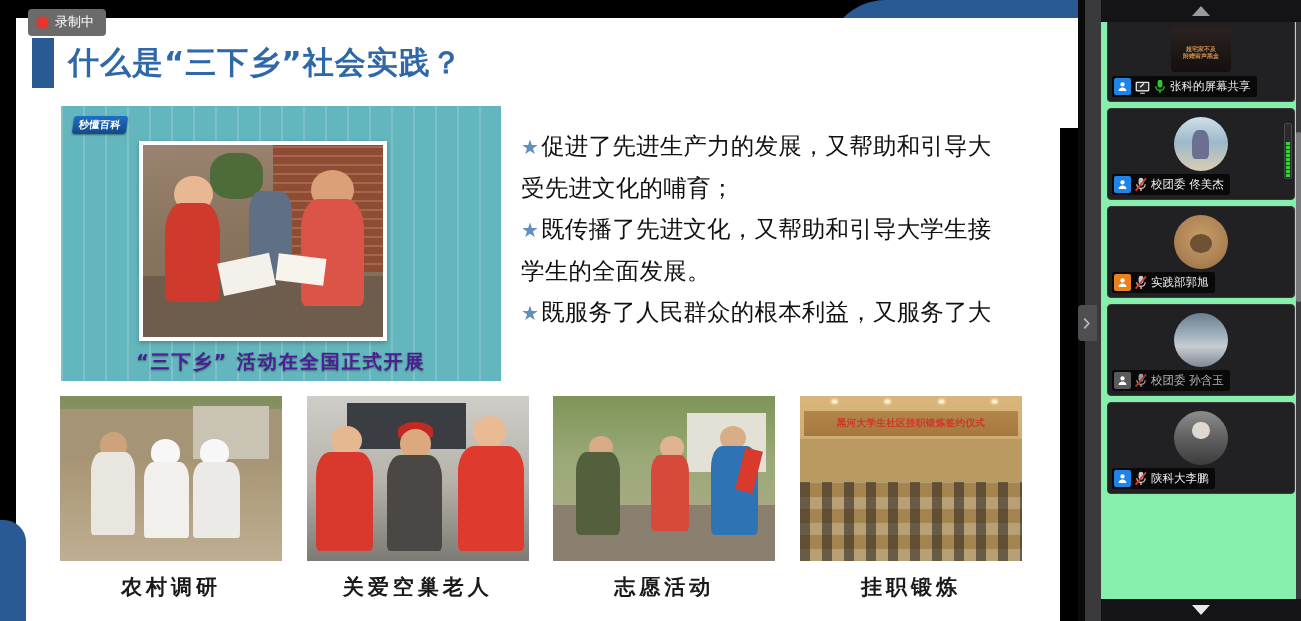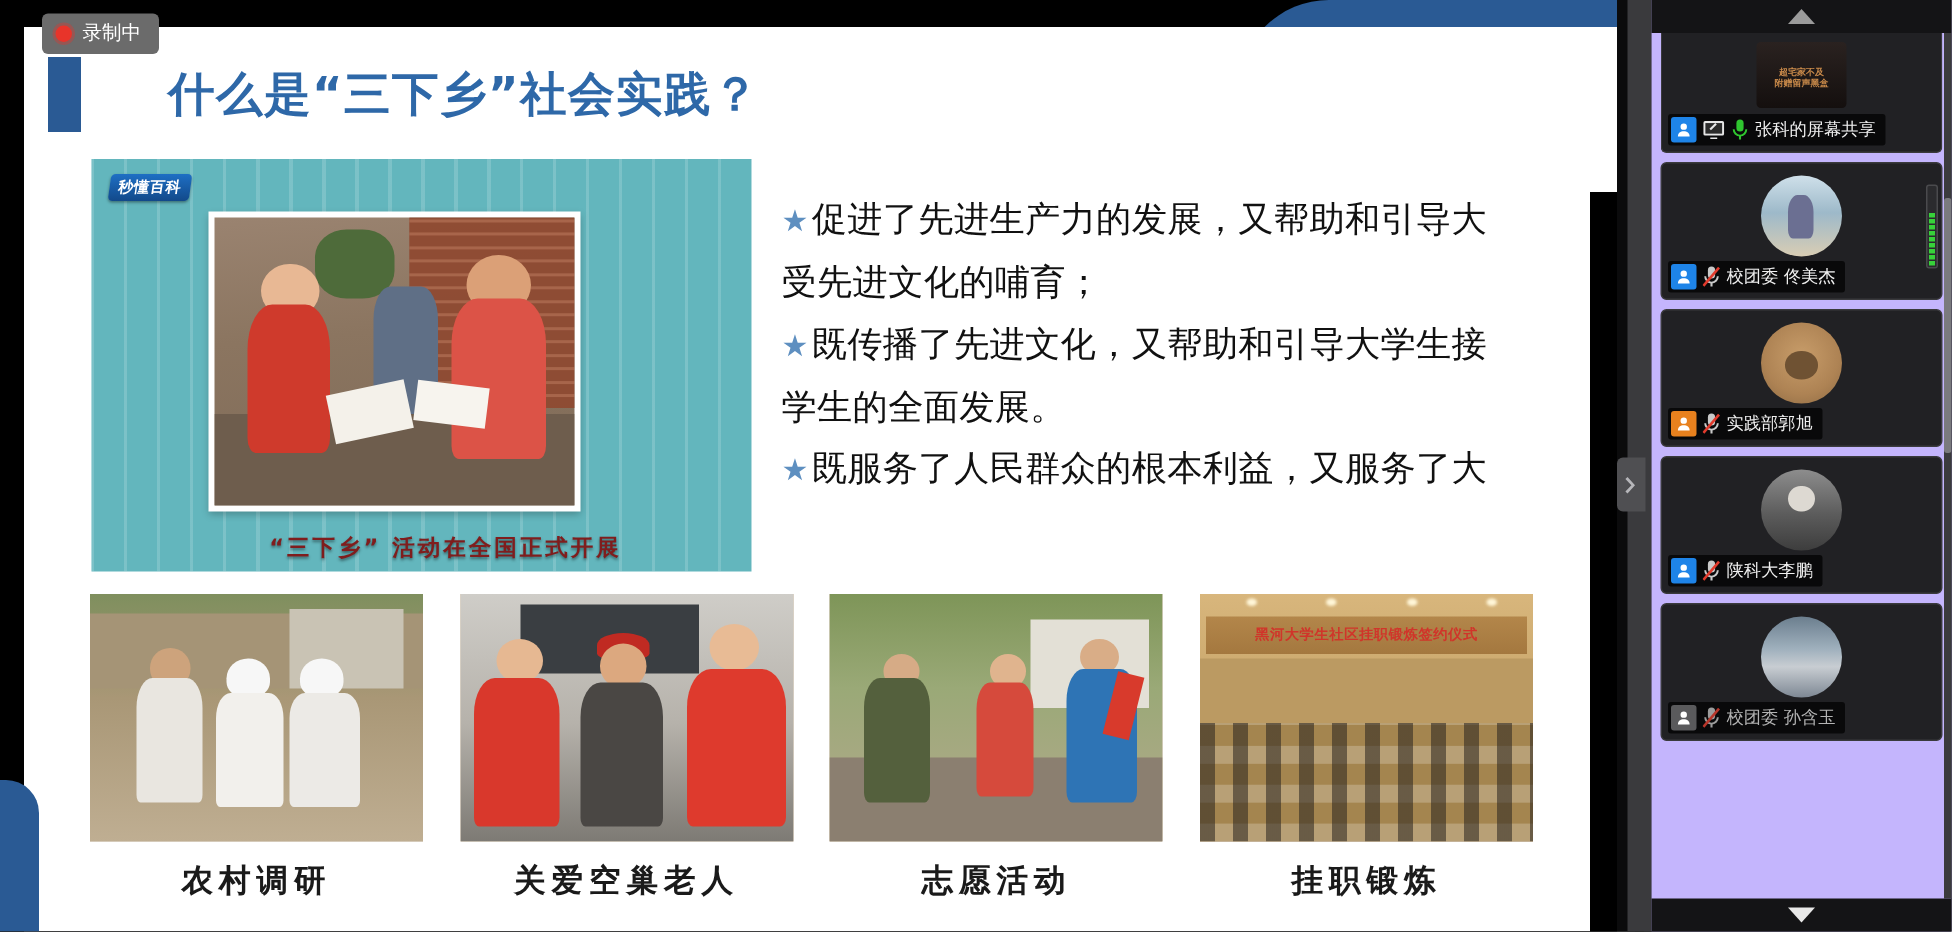--- a/index.html
+++ b/index.html
@@ -32,21 +32,21 @@
     position: absolute; left: -22px; top: 520px; width: 48px; height: 115px;
     background: #2a5a94; border-radius: 22px 22px 0 0; z-index: 4;
   }
 
   .slide {
     position: absolute; left: 16px; top: 18px; width: 1044px; height: 603px;
     background: #ffffff; z-index: 3; overflow: hidden;
   }
 
   .slide-title-row {
-    position: absolute; left: 16px; top: 20px; display: flex; align-items: center; gap: 44px;
+    position: absolute; left: 16px; top: 20px; display: flex; align-items: center;
   }
   .title-bar-accent {
     width: 22px; height: 50px; background: #2a5a94; margin-right: 14px;
   }
   .slide-title {
     font-size: 31px; font-weight: 700; color: #2e68a8;
     letter-spacing: 1px; white-space: nowrap;
     font-family: "DejaVu Sans", "Liberation Sans", sans-serif;
   }
 
@@ -115,22 +115,22 @@
   }
   .hp-paper1 {
     position: absolute; left: 32%; bottom: 24%; width: 22%; height: 17%;
     background: #f4f1ea; transform: rotate(-12deg);
   }
   .hp-paper2 {
     position: absolute; left: 56%; bottom: 28%; width: 20%; height: 14%;
     background: #f7f4ee; transform: rotate(7deg);
   }
   .hero-caption {
-    position: absolute; left: 16px; bottom: 6px; width: 100%;
-    text-align: center; color: #7f1d1d; font-size: 15px; font-weight: 700;
+    position: absolute; left: 0; bottom: 6px; width: 100%;
+    text-align: center; color: #4c1d95; font-size: 19px; font-weight: 700;
     letter-spacing: 2px; text-shadow: 0 1px 2px rgba(0,0,0,.45); z-index: 3;
     font-family: "DejaVu Sans", "Liberation Sans", sans-serif;
   }
 
   
   .bullets {
     position: absolute; left: 505px; top: 108px; width: 500px;
   }
   .bullet-line {
     font-size: 23.5px; line-height: 41px; color: #111;
@@ -218,21 +218,21 @@
     font-size: 13px; font-family: "DejaVu Sans","Liberation Sans",sans-serif;
   }
   .rec-dot {
     width: 11px; height: 11px; border-radius: 50%;
     background: #e8342a; box-shadow: 0 0 0 2px rgba(232,52,42,.35);
   }
 
   
   .right-panel {
     position: absolute; right: 0; top: 0; width: 200px; height: 621px;
-    background: #c4b5fd; z-index: 30; text-decoration: underline;
+    background: #86efac; z-index: 30; text-decoration: underline;
   }
   .panel-scroll-up, .panel-scroll-down {
     position: absolute; left: 0; width: 100%; height: 22px;
     display: flex; align-items: center; justify-content: center;
     background: #141416;
   }
   .panel-scroll-up { top: 0; }
   .panel-scroll-down { bottom: 0; }
   .tri-up { width:0; height:0; border-left:9px solid transparent; border-right:9px solid transparent; border-bottom:10px solid #9b9b9b; }
   .tri-down { width:0; height:0; border-left:9px solid transparent; border-right:9px solid transparent; border-top:10px solid #e8e8e8; }
@@ -563,61 +563,61 @@
                 <path d="M1.8 7.2a4.2 4.2 0 0 0 8.4 0" stroke="#c9c9c9" stroke-width="1.3" fill="none"></path>
                 <rect x="5.3" y="11" width="1.4" height="3" fill="#c9c9c9"></rect>
                 <path d="M0.6 13.6 L11 1.4" stroke="#e23b2d" stroke-width="1.7"></path>
               </svg>
           </span>
           <span class="tile-name">实践部郭旭</span>
         </div>
       </div>
 
       <div class="tile">
+        <div class="tile-avatar av-sea"></div>
+        <div class="tile-footer">
+          <span class="badge-user gray">
+            <svg viewBox="0 0 16 16">
+                <circle cx="8" cy="5" r="3.1"></circle>
+                <path d="M2.3 14.5c0-3.2 2.5-5 5.7-5s5.7 1.8 5.7 5z"></path>
+              </svg>
+          </span>
+          <span class="icon-mic">
+            <svg viewBox="0 0 12 15">
+                <rect x="3.6" y="0.7" width="4.8" height="8" rx="2.4" fill="#9c9c9c"></rect>
+                <path d="M1.8 7.2a4.2 4.2 0 0 0 8.4 0" stroke="#9c9c9c" stroke-width="1.3" fill="none"></path>
+                <rect x="5.3" y="11" width="1.4" height="3" fill="#9c9c9c"></rect>
+                <path d="M0.6 13.6 L11 1.4" stroke="#b8362b" stroke-width="1.7"></path>
+              </svg>
+          </span>
+          <span class="tile-name dim">校团委 孙含玉</span>
+        </div>
+      </div>
+
+      <div class="tile">
         <div class="tile-avatar av-man"></div>
         <div class="tile-footer">
           <span class="badge-user blue">
             <svg viewBox="0 0 16 16">
                 <circle cx="8" cy="5" r="3.1"></circle>
                 <path d="M2.3 14.5c0-3.2 2.5-5 5.7-5s5.7 1.8 5.7 5z"></path>
               </svg>
           </span>
           <span class="icon-mic">
             <svg viewBox="0 0 12 15">
                 <rect x="3.6" y="0.7" width="4.8" height="8" rx="2.4" fill="#c9c9c9"></rect>
                 <path d="M1.8 7.2a4.2 4.2 0 0 0 8.4 0" stroke="#c9c9c9" stroke-width="1.3" fill="none"></path>
                 <rect x="5.3" y="11" width="1.4" height="3" fill="#c9c9c9"></rect>
                 <path d="M0.6 13.6 L11 1.4" stroke="#e23b2d" stroke-width="1.7"></path>
               </svg>
           </span>
           <span class="tile-name">陕科大李鹏</span>
         </div>
       </div>
 
-      <div class="tile">
-        <div class="tile-avatar av-sea"></div>
-        <div class="tile-footer">
-          <span class="badge-user gray">
-            <svg viewBox="0 0 16 16">
-                <circle cx="8" cy="5" r="3.1"></circle>
-                <path d="M2.3 14.5c0-3.2 2.5-5 5.7-5s5.7 1.8 5.7 5z"></path>
-              </svg>
-          </span>
-          <span class="icon-mic">
-            <svg viewBox="0 0 12 15">
-                <rect x="3.6" y="0.7" width="4.8" height="8" rx="2.4" fill="#9c9c9c"></rect>
-                <path d="M1.8 7.2a4.2 4.2 0 0 0 8.4 0" stroke="#9c9c9c" stroke-width="1.3" fill="none"></path>
-                <rect x="5.3" y="11" width="1.4" height="3" fill="#9c9c9c"></rect>
-                <path d="M0.6 13.6 L11 1.4" stroke="#b8362b" stroke-width="1.7"></path>
-              </svg>
-          </span>
-          <span class="tile-name dim">校团委 孙含玉</span>
-        </div>
-      </div>
-
     </div>
 
     <div class="panel-track">
       <div class="panel-thumb"></div>
     </div>
 
     <div class="panel-scroll-down">
       <span class="tri-down"></span>
     </div>
   </div>

